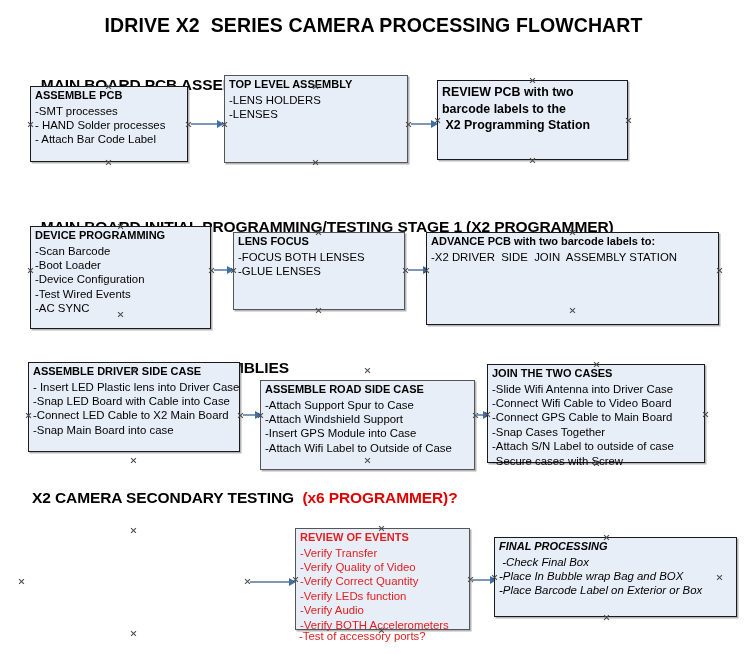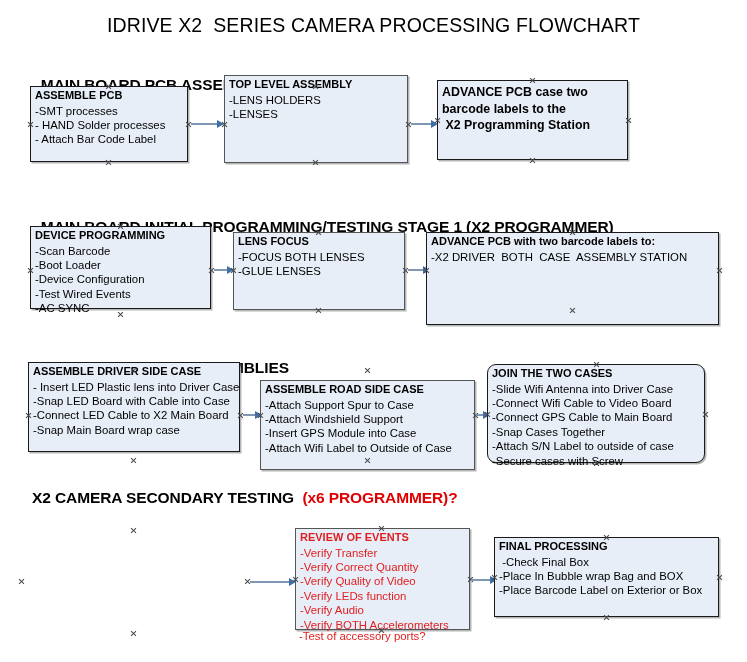--- a/index.html
+++ b/index.html
@@ -21,21 +21,21 @@
     width: 747px;
     height: 662px;
   }
   
   .doc-title {
     position: absolute;
     left: 0; top: 14px;
     width: 747px;
     text-align: center;
     font-size: 19.5px;
-    font-weight: normal;
+    font-weight: bold;
     letter-spacing: 0.1px;
     white-space: pre;
   }
   .section-head {
     position: absolute;
     font-size: 15.5px;
     font-weight: bold;
     letter-spacing: -0.1px;
     white-space: pre;
   }
@@ -166,35 +166,35 @@
   <div class="handle" style="left:220.5px; top:120.5px;"></div>
   <div class="handle" style="left:404.5px; top:120.5px;"></div>
 
   <div class="arrow" style="left:411px; top:119px; width:27px;">
     <div class="shaft"></div>
     <div class="head"></div>
   </div>
 
   <div class="node" style="left:437px; top:80px; width:191px; height:80px;">
     <div class="node-inner" style="top:3px;">
-      <div class="node-title" style="font-size:12.4px; line-height:17px;">ADVANCE PCB case two</div>
+      <div class="node-title" style="font-size:12.4px; line-height:17px;">REVIEW PCB with two</div>
       <div class="node-line bold">barcode labels to the</div>
       <div class="node-line bold"> X2 Programming Station</div>
     </div>
   </div>
   <div class="handle" style="left:529px; top:76.5px;"></div>
   <div class="handle" style="left:529px; top:156.5px;"></div>
   <div class="handle" style="left:433.5px; top:116.5px;"></div>
   <div class="handle" style="left:624.5px; top:116.5px;"></div>
 
   <div class="section-head" style="left:24px; top:200px;">
     <span>MAIN BOARD INITIAL PROGRAMMING/TESTING STAGE 1 (X2 PROGRAMMER)</span>
   </div>
 
-  <div class="node" style="left:30px; top:226px; width:181px; height:83px;">
+  <div class="node" style="left:30px; top:226px; width:181px; height:103px;">
     <div class="node-inner">
       <div class="node-title">DEVICE PROGRAMMING</div>
       <div class="node-line">-Scan Barcode</div>
       <div class="node-line">-Boot Loader</div>
       <div class="node-line">-Device Configuration</div>
       <div class="node-line">-Test Wired Events</div>
       <div class="node-line">-AC SYNC</div>
     </div>
   </div>
   <div class="handle" style="left:117px; top:222.5px;"></div>
@@ -220,39 +220,39 @@
   <div class="handle" style="left:401.5px; top:266.5px;"></div>
 
   <div class="arrow" style="left:408px; top:265px; width:22px;">
     <div class="shaft"></div>
     <div class="head"></div>
   </div>
 
   <div class="node" style="left:426px; top:232px; width:293px; height:93px;">
     <div class="node-inner">
       <div class="node-title">ADVANCE PCB with two barcode labels to:</div>
-      <div class="node-line">-X2 DRIVER  BOTH  CASE  ASSEMBLY STATION</div>
+      <div class="node-line">-X2 DRIVER  SIDE  JOIN  ASSEMBLY STATION</div>
     </div>
   </div>
   <div class="handle" style="left:569px; top:228.5px;"></div>
   <div class="handle" style="left:569px; top:306.5px;"></div>
   <div class="handle" style="left:422.5px; top:266.5px;"></div>
   <div class="handle" style="left:715.5px; top:266.5px;"></div>
 
   <div class="section-head" style="left:32px; top:341px;">
     <span>X2 CAMERA CASE ASSEMBLIES</span>
   </div>
 
   <div class="node" style="left:28px; top:362px; width:212px; height:90px;">
     <div class="node-inner">
       <div class="node-title">ASSEMBLE DRIVER SIDE CASE</div>
       <div class="node-line">- Insert LED Plastic lens into Driver Case</div>
       <div class="node-line">-Snap LED Board with Cable into Case</div>
       <div class="node-line">-Connect LED Cable to X2 Main Board</div>
-      <div class="node-line">-Snap Main Board wrap case</div>
+      <div class="node-line">-Snap Main Board into case</div>
     </div>
   </div>
   <div class="handle" style="left:130px; top:366.5px;"></div>
   <div class="handle" style="left:130px; top:456.5px;"></div>
   <div class="handle" style="left:24.5px; top:411.5px;"></div>
   <div class="handle" style="left:236.5px; top:411.5px;"></div>
 
   <div class="arrow" style="left:243px; top:410px; width:19px;">
     <div class="shaft"></div>
     <div class="head"></div>
@@ -270,21 +270,21 @@
   <div class="handle" style="left:364px; top:366.5px;"></div>
   <div class="handle" style="left:364px; top:456.5px;"></div>
   <div class="handle" style="left:256.5px; top:411.5px;"></div>
   <div class="handle" style="left:471.5px; top:411.5px;"></div>
 
   <div class="arrow" style="left:476px; top:410px; width:14px;">
     <div class="shaft"></div>
     <div class="head"></div>
   </div>
 
-  <div class="node" style="left:487px; top:364px; width:218px; height:99px;border-radius:9px;">
+  <div class="node" style="left:487px; top:364px; width:218px; height:99px;">
     <div class="node-inner">
       <div class="node-title">JOIN THE TWO CASES</div>
       <div class="node-line">-Slide Wifi Antenna into Driver Case</div>
       <div class="node-line">-Connect Wifi Cable to Video Board</div>
       <div class="node-line">-Connect GPS Cable to Main Board</div>
       <div class="node-line">-Snap Cases Together</div>
       <div class="node-line">-Attach S/N Label to outside of case</div>
       <div class="node-line">-Secure cases with Screw</div>
     </div>
   </div>
@@ -302,39 +302,39 @@
 
   <div class="arrow" style="left:250px; top:577px; width:46px;">
     <div class="shaft"></div>
     <div class="head"></div>
   </div>
 
   <div class="node gray-edge red" style="left:295px; top:528px; width:175px; height:102px;">
     <div class="node-inner">
       <div class="node-title">REVIEW OF EVENTS</div>
       <div class="node-line">-Verify Transfer</div>
+      <div class="node-line">-Verify Quality of Video</div>
       <div class="node-line">-Verify Correct Quantity</div>
-      <div class="node-line">-Verify Quality of Video</div>
       <div class="node-line">-Verify LEDs function</div>
       <div class="node-line">-Verify Audio</div>
       <div class="node-line">-Verify BOTH Accelerometers</div>
     </div>
   </div>
   <div class="overflow-line" style="left:299px; top:629px;">-Test of accessory ports?</div>
   <div class="handle" style="left:378px; top:524.5px;"></div>
   <div class="handle" style="left:378px; top:626.5px;"></div>
   <div class="handle" style="left:291.5px; top:575.5px;"></div>
   <div class="handle" style="left:466.5px; top:575.5px;"></div>
 
   <div class="arrow" style="left:471px; top:575px; width:26px;">
     <div class="shaft"></div>
     <div class="head"></div>
   </div>
 
-  <div class="node" style="left:494px; top:537px; width:225px; height:80px;">
+  <div class="node" style="left:494px; top:537px; width:243px; height:80px;font-style:italic;">
     <div class="node-inner">
       <div class="node-title">FINAL PROCESSING</div>
       <div class="node-line"> -Check Final Box</div>
       <div class="node-line">-Place In Bubble wrap Bag and BOX</div>
       <div class="node-line">-Place Barcode Label on Exterior or Box</div>
     </div>
   </div>
   <div class="handle" style="left:603px; top:533.5px;"></div>
   <div class="handle" style="left:603px; top:613.5px;"></div>
   <div class="handle" style="left:490.5px; top:573.5px;"></div>

